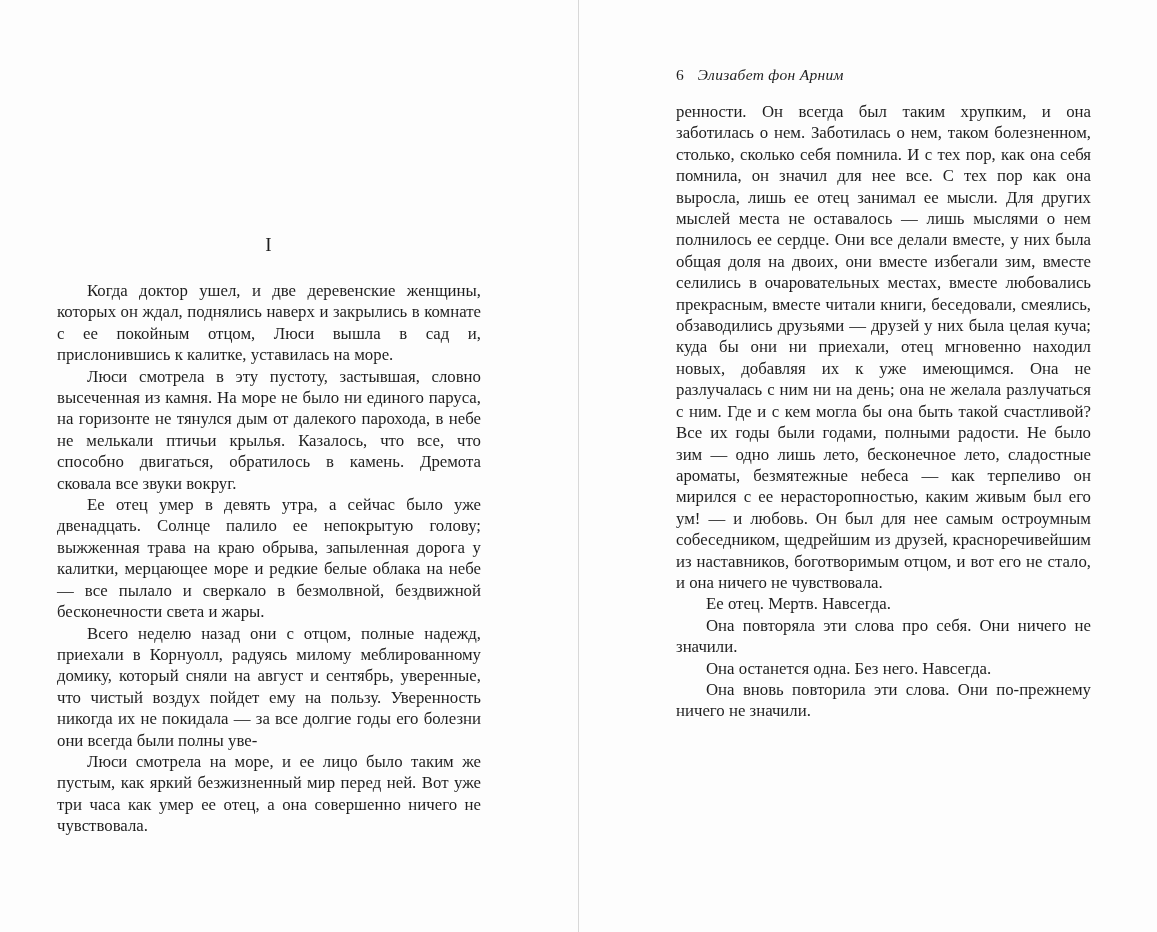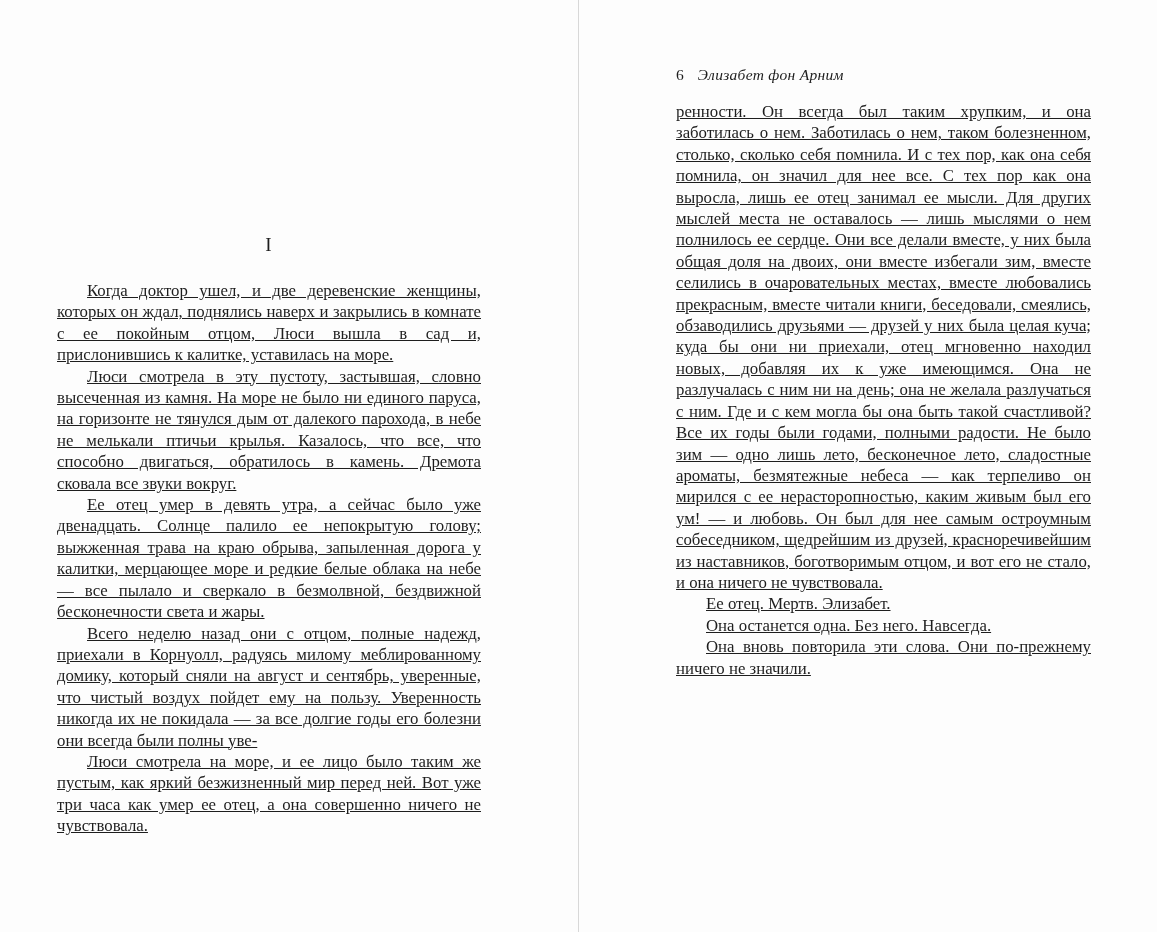--- a/index.html
+++ b/index.html
@@ -44,21 +44,20 @@
       margin: 0 0 24px 0;
       letter-spacing: 1px;
     }
     .body-text p {
       margin: 0;
       text-align: justify;
       font-size: 16.8px;
       line-height: 21.4px;
       text-indent: 30px;
       hyphens: none;
-      text-decoration: underline;
     }
     .body-text p.no-indent {
       text-indent: 0;
     }
     .running-header {
       display: flex;
       align-items: baseline;
       font-size: 15.5px;
       margin-bottom: 17px;
     }
@@ -87,18 +86,19 @@
     </div>
   </div>
 
   <div class="page page-right">
     <div class="running-header">
       <span class="page-number">6</span>
       <span class="header-title">Элизабет фон Арним</span>
     </div>
     <div class="body-text">
       <p class="no-indent">ренности. Он всегда был таким хрупким, и она заботилась о нем. Заботилась о нем, таком болезненном, столько, сколько себя помнила. И с тех пор, как она себя помнила, он значил для нее все. С тех пор как она выросла, лишь ее отец занимал ее мысли. Для других мыслей места не оставалось — лишь мыслями о нем полнилось ее сердце. Они все делали вместе, у них была общая доля на двоих, они вместе избегали зим, вместе селились в очаровательных местах, вместе любовались прекрасным, вместе читали книги, беседовали, смеялись, обзаводились друзьями — друзей у них была целая куча; куда бы они ни приехали, отец мгновенно находил новых, добавляя их к уже имеющимся. Она не разлучалась с ним ни на день; она не желала разлучаться с ним. Где и с кем могла бы она быть такой счастливой? Все их годы были годами, полными радости. Не было зим — одно лишь лето, бесконечное лето, сладостные ароматы, безмятежные небеса — как терпеливо он мирился с ее нерасторопностью, каким живым был его ум! — и любовь. Он был для нее самым остроумным собеседником, щедрейшим из друзей, красноречивейшим из наставников, боготворимым отцом, и вот его не стало, и она ничего не чувствовала.</p>
-      <p>Ее отец. Мертв. Элизабет.</p>
+      <p>Ее отец. Мертв. Навсегда.</p>
+      <p>Она повторяла эти слова про себя. Они ничего не значили.</p>
       <p>Она останется одна. Без него. Навсегда.</p>
       <p>Она вновь повторила эти слова. Они по-прежнему ничего не значили.</p>
     </div>
   </div>
 </div>
 
 </body></html>

